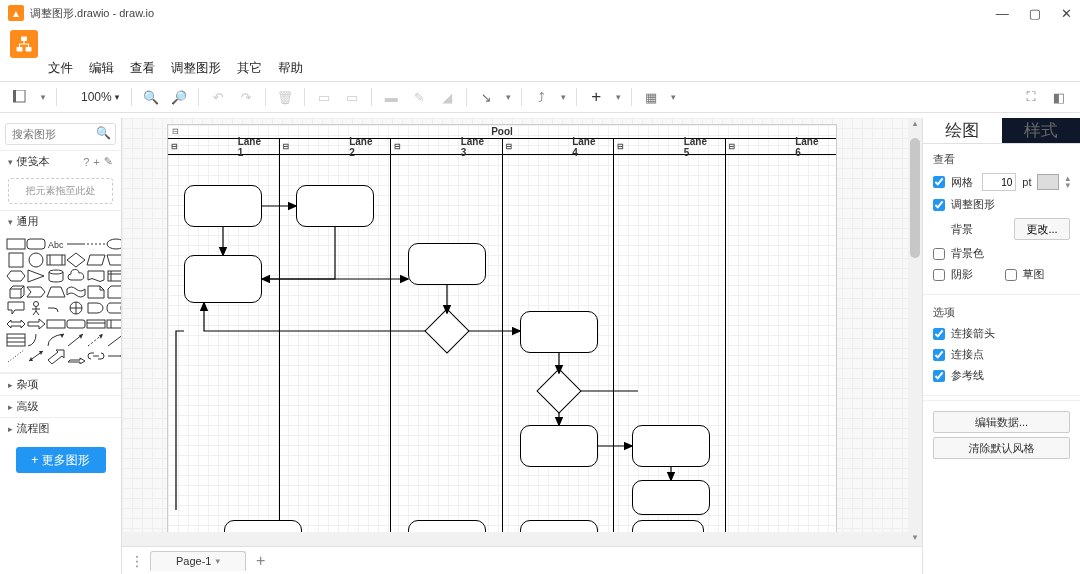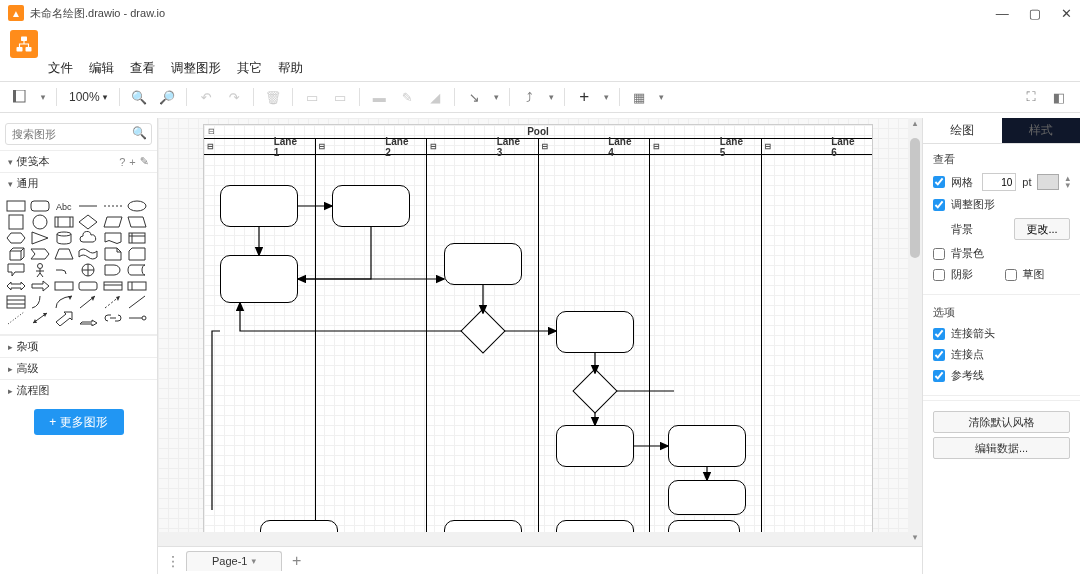--- a/index.html
+++ b/index.html
@@ -16,27 +16,27 @@
 .header .big-icon svg { width: 18px; height: 18px; }
 .header .doc-title { font-size: 16px; color: #222; }
 
 .menubar { padding: 0 10px 4px 48px; display: flex; gap: 16px; font-size: 12.5px; color: #222; }
 .menubar span { cursor: default; }
 
 
 .toolbar { height: 32px; border-top: 1px solid #e0e0e0; border-bottom: 1px solid #e0e0e0; display: flex; align-items: center; padding: 0 10px; gap: 6px; color: #666; }
 .tool { width: 22px; height: 22px; display: inline-flex; align-items: center; justify-content: center; border-radius: 3px; font-size: 13px; color: #777; }
 .tool.disabled { color: #ccc; }
-.zoom { font-size: 12px; color: #333; padding: 0 4px; display: flex; align-items: center; gap: 3px; }
+.zoom { font-size: 12px; color: #333; padding: 0 4px; display: flex; align-items: center; gap: 3px; margin-left: 12px; }
 .sep { width: 1px; height: 18px; background: #e0e0e0; margin: 0 2px; }
 .toolbar-right { margin-left: auto; display: flex; gap: 6px; }
 
 
 .main { position: absolute; top: 118px; bottom: 0; left: 0; right: 0; display: flex; }
-.left-panel { width: 158px; border-right: 1px solid #e0e0e0; display: flex; flex-direction: column; background: #fff; overflow: hidden; }
+.left-panel { width: 122px; border-right: 1px solid #e0e0e0; display: flex; flex-direction: column; background: #fff; overflow: hidden; }
 .search-wrap { padding: 5px; position: relative; }
 .search-wrap input { width: 100%; height: 22px; border: 1px solid #ddd; border-radius: 3px; padding: 0 20px 0 6px; font-size: 11px; color: #333; }
 .search-wrap .mag { position: absolute; right: 10px; top: 8px; font-size: 12px; color: #888; }
 
 .cat-header { height: 22px; display: flex; align-items: center; padding: 0 8px; font-size: 11px; color: #333; border-top: 1px solid #eee; }
 .cat-header .tri { margin-right: 4px; font-size: 9px; color: #666; }
 .cat-header .actions { margin-left: auto; color: #888; font-size: 11px; display: flex; gap: 4px; align-items: center; }
 .scratch-drop { margin: 6px 8px; height: 26px; border: 1px dashed #ccc; border-radius: 3px; display: flex; align-items: center; justify-content: center; font-size: 10px; color: #999; }
 
 .shapes-grid { padding: 4px 6px; display: grid; grid-template-columns: repeat(6, 1fr); gap: 0; }
@@ -75,21 +75,21 @@
 
 
 .page-tabs { position: absolute; bottom: 0; left: 0; right: 0; height: 28px; border-top: 1px solid #e0e0e0; background: #fff; display: flex; align-items: center; padding: 0 8px; gap: 6px; }
 .page-tab { height: 20px; padding: 0 25px; border: 1px solid #ccc; border-bottom: none; border-radius: 3px 3px 0 0; display: flex; align-items: center; font-size: 11px; color: #333; background: #f8f8f8; gap: 4px; }
 .page-tabs .dots { color: #888; font-size: 14px; }
 .page-tabs .plus { color: #888; font-size: 16px; padding: 0 4px; }
 
 
 .right-panel { width: 158px; border-left: 1px solid #e0e0e0; background: #fff; display: flex; flex-direction: column; font-size: 11px; }
 .rp-tabs { height: 26px; display: flex; border-bottom: 1px solid #e0e0e0; }
-.rp-tab { flex: 1; display: flex; align-items: center; justify-content: center; font-size: 12px; color: #333; cursor: pointer; }
+.rp-tab { flex: 1; display: flex; align-items: center; justify-content: center; font-size: 17px; color: #333; cursor: pointer; }
 .rp-tab.inactive { background: #0f172a; color: #666; }
 .rp-section { padding: 8px 10px 4px 10px; }
 .rp-section .title { font-size: 11px; color: #444; margin-bottom: 6px; }
 .rp-row { display: flex; align-items: center; margin-bottom: 6px; gap: 6px; }
 .rp-row input[type=checkbox] { width: 12px; height: 12px; accent-color: #2196f3; }
 .rp-row label { flex: 1; }
 .rp-row input[type=radio] { accent-color: #2196f3; }
 .grid-input { width: 34px; height: 18px; border: 1px solid #ccc; text-align: right; padding-right: 3px; font-size: 10px; }
 .color-swatch { width: 22px; height: 16px; border: 1px solid #aaa; background: #ddd; display: inline-block; }
 .rp-btn { width: 100%; height: 22px; border: 1px solid #ccc; background: #f7f7f7; border-radius: 2px; display: flex; align-items: center; justify-content: center; font-size: 11px; margin-bottom: 4px; cursor: pointer; }
@@ -100,21 +100,21 @@
 .vscroll { position: absolute; right: 0; top: 0; bottom: 28px; width: 14px; background: #f1f1f1; }
 .vscroll .thumb { position: absolute; left: 2px; right: 2px; top: 20px; height: 120px; background: #c7c7c7; border-radius: 6px; }
 .vscroll .arrow { position: absolute; left: 0; right: 0; height: 14px; text-align: center; font-size: 9px; color: #888; }
 .hscroll { position: absolute; left: 0; right: 14px; bottom: 28px; height: 14px; background: #f1f1f1; }
 </style>
 </head>
 <body>
 
 <div class="titlebar">
   <span class="app-icon">▲</span>
-  <span>未命名绘图.drawio - draw.io</span>
+  <span>调整图形.drawio - draw.io</span>
   <div class="win-controls">
     <span>—</span>
     <span>▢</span>
     <span>✕</span>
   </div>
 </div>
 
 <div class="header">
   <span class="big-icon">
     <svg viewBox="0 0 24 24">
@@ -188,20 +188,23 @@
       <span class="mag">🔍</span>
     </div>
     <div class="cat-header">
       <span class="tri">▾</span>
       <span>便笺本</span>
       <span class="actions">
         <span>?</span>
         <span>+</span>
         <span>✎</span>
       </span>
+    </div>
+    <div class="scratch-drop">
+      <span>把元素拖至此处</span>
     </div>
     <div class="cat-header">
       <span class="tri">▾</span>
       <span>通用</span>
     </div>
     <div class="shapes-grid">
 
       <div class="shape">
           <svg viewBox="0 0 20 16">
             <rect x="1" y="3" width="18" height="10" fill="none" stroke="#333"></rect>
@@ -636,20 +639,20 @@
         </div>
       <div class="rp-row">
           <input type="checkbox" checked="" style="">
           <label>参考线</label>
         </div>
     </div>
     <hr class="rp">
     <hr class="rp">
     <div class="rp-section">
       <div class="rp-btn">
+          <span>编辑数据...</span>
+        </div>
+      <div class="rp-btn">
           <span>清除默认风格</span>
-        </div>
-      <div class="rp-btn">
-          <span>编辑数据...</span>
         </div>
     </div>
   </div>
 </div>
 
 </body></html>

